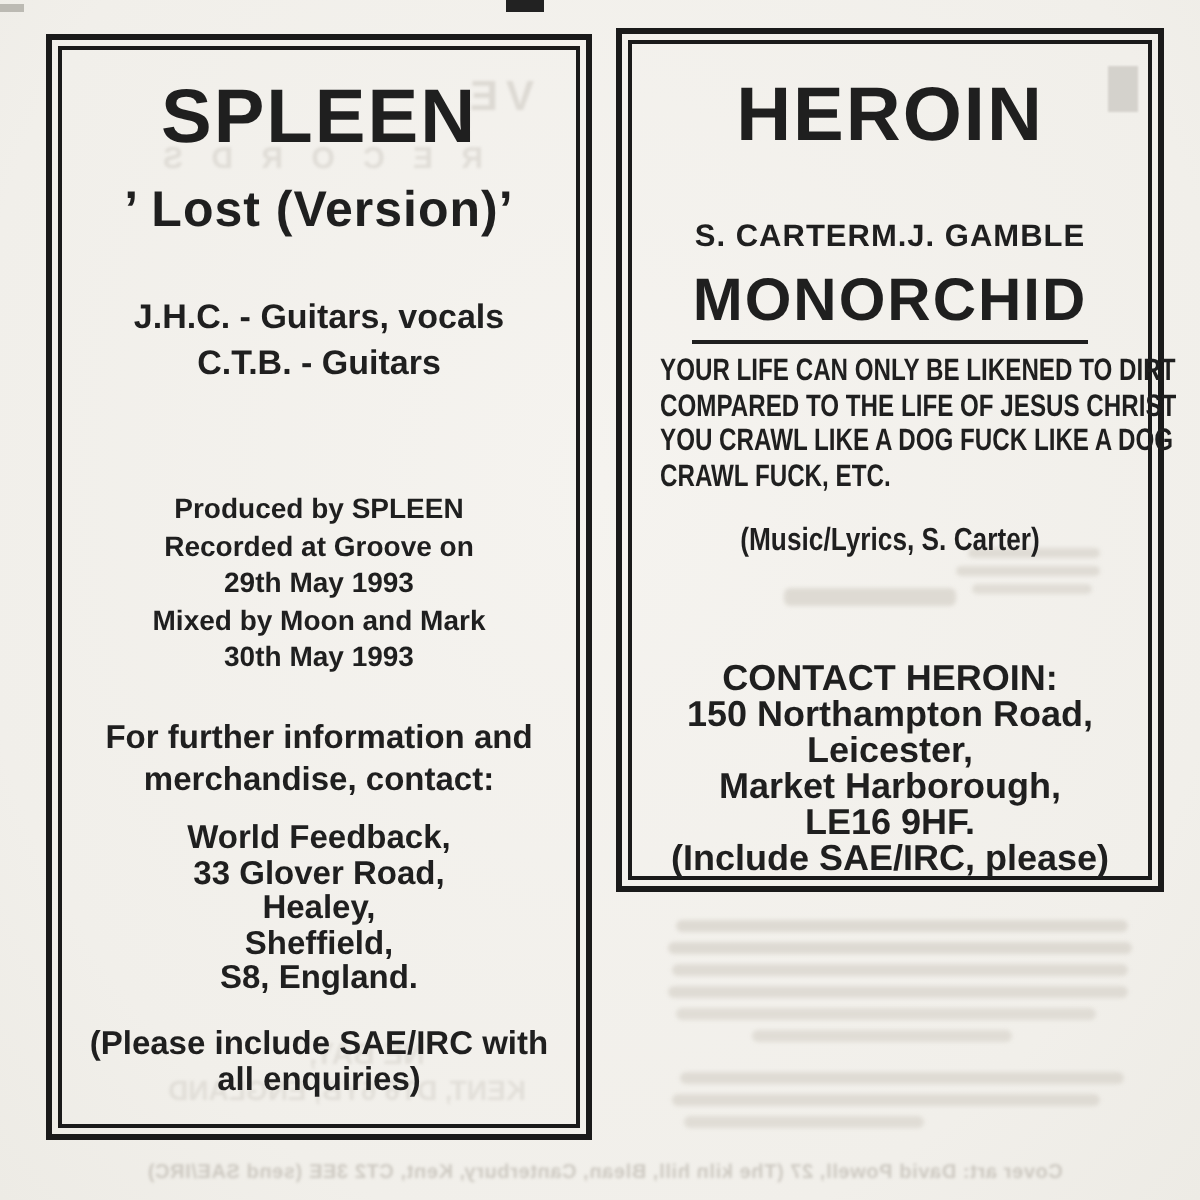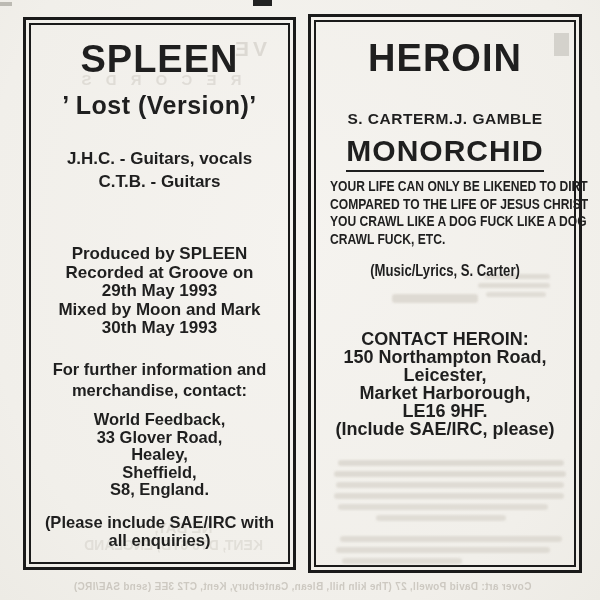--- a/index.html
+++ b/index.html
@@ -9,21 +9,21 @@
   .panel{position:absolute;border:3px solid #1a1a1a;padding:3px;box-sizing:border-box;}
   .panel-inner{position:relative;border:2px solid #1a1a1a;width:100%;height:100%;
                box-sizing:border-box;text-align:center;color:#1f1f1f;font-weight:bold;}
   .blk{position:absolute;left:0;right:0;}
   .line{white-space:nowrap;}
 
   
   .lp-title{top:13px;font-size:38px;letter-spacing:1px;}
   .lp-subtitle{top:66px;font-size:25px;letter-spacing:.5px;}
   .lp-credits{top:122px;font-size:17px;line-height:23px;}
-  .lp-production{top:220px;font-size:17px;line-height:18.5px;}
+  .lp-production{top:220px;font-size:14px;line-height:18.5px;}
   .lp-info{top:334px;font-size:16.5px;line-height:21px;}
   .lp-address{top:386px;font-size:16.5px;line-height:17.5px;}
   .lp-note{top:488px;font-size:16.5px;line-height:18px;}
 
   
   .rp-title{top:15px;font-size:38px;letter-spacing:1px;}
   .rp-members{top:66px;font-size:15.5px;display:flex;justify-content:center;
               padding:0 24px;letter-spacing:.5px;margin-top:22px;}
   .rp-song{top:112px;font-size:30px;letter-spacing:1px;}
   .rp-song .u{display:inline-block;border-bottom:2.5px solid #1f1f1f;padding-bottom:2px;}
@@ -87,21 +87,21 @@
       </div>
 
       <div class="blk lp-note">
         <div class="line">(Please include SAE/IRC with</div>
         <div class="line">all enquiries)</div>
       </div>
 
     </div>
   </div>
 
-  <div class="panel" style="left:308px;top:14px;width:274px;height:559px;">
+  <div class="panel" style="left:308px;top:14px;width:274px;height:432px;">
     <div class="panel-inner">
 
       <div class="gblock" style="top:11px;left:238px;width:15px;height:23px;opacity:.7;"></div>
       <div class="gbar" style="top:252px;left:168px;width:66px;height:5px;opacity:.75;"></div>
       <div class="gbar" style="top:261px;left:162px;width:72px;height:5px;opacity:.75;"></div>
       <div class="gbar" style="top:270px;left:170px;width:60px;height:5px;opacity:.7;"></div>
       <div class="gbar" style="top:272px;left:76px;width:86px;height:9px;opacity:.8;"></div>
       <div class="gbar" style="top:438px;left:22px;width:226px;height:6px;opacity:.8;"></div>
       <div class="gbar" style="top:449px;left:18px;width:232px;height:6px;opacity:.8;"></div>
       <div class="gbar" style="top:460px;left:20px;width:228px;height:6px;opacity:.75;"></div>

